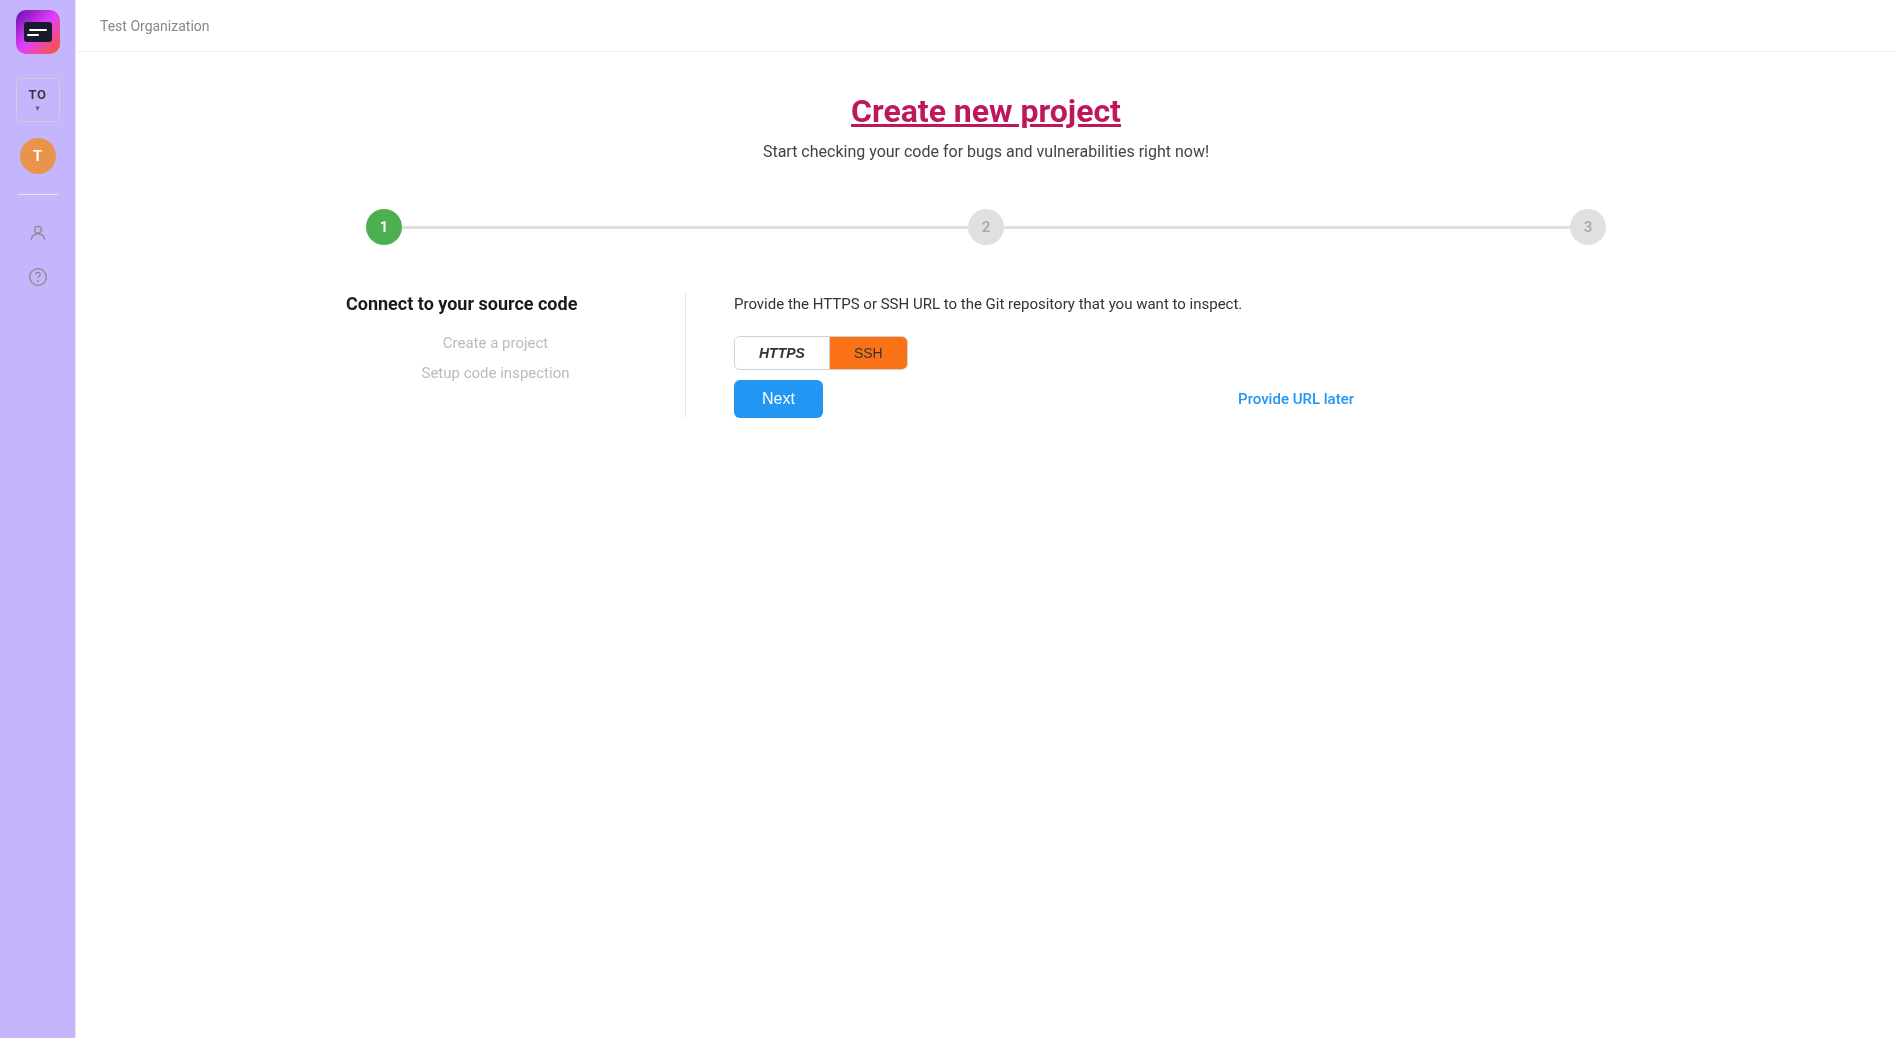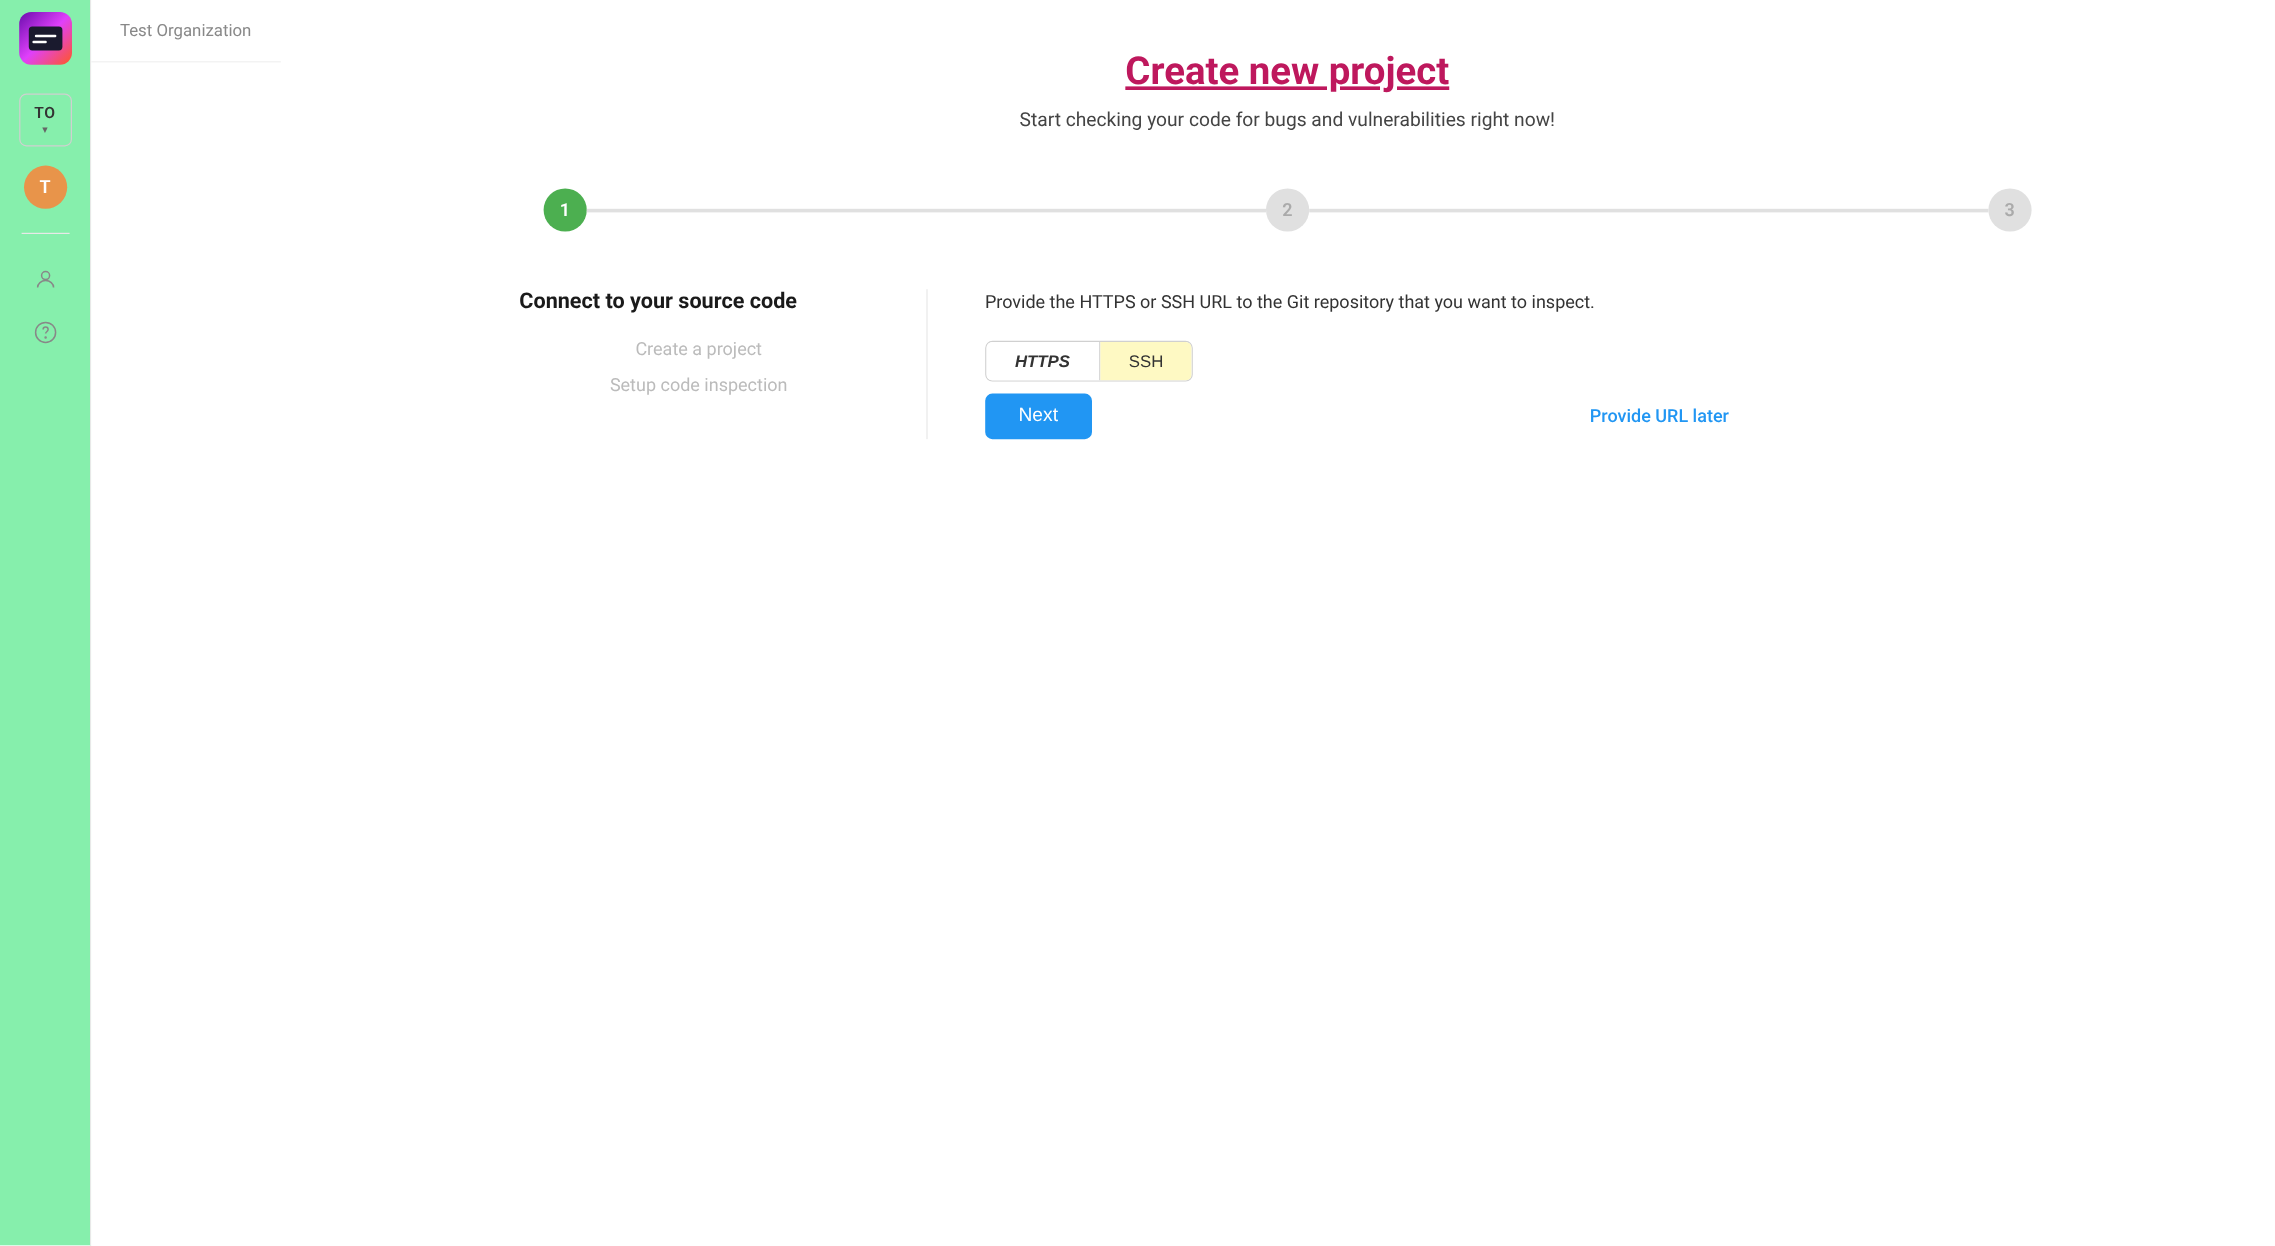--- a/index.html
+++ b/index.html
@@ -8,21 +8,21 @@
       background: #fff;
       display: flex;
       height: 1038px;
       width: 1896px;
       overflow: hidden;
     }
 
     
     .sidebar {
       width: 76px;
-      background: #86efac;
+      background: #c4b5fd;
       border-right: 1px solid #e8e8e8;
       display: flex;
       flex-direction: column;
       align-items: center;
       padding-top: 10px;
       flex-shrink: 0;
     }
 
     .sidebar-logo {
       width: 44px;
@@ -123,24 +123,23 @@
 
     .sidebar-icon svg {
       width: 20px;
       height: 20px;
     }
 
     
     .main {
       flex: 1;
       display: flex;
-      flex-direction: row;
+      flex-direction: column;
       background: #fff;
       overflow: auto;
-      gap: 16px;
     }
 
     .topbar {
       height: 52px;
       display: flex;
       align-items: center;
       padding: 0 24px;
       border-bottom: 1px solid #f0f0f0;
     }
 
@@ -266,21 +265,21 @@
       width: fit-content;
       margin-bottom: 10px;
     }
 
     .protocol-btn {
       padding: 8px 24px;
       font-size: 14px;
       font-weight: 500;
       cursor: pointer;
       border: none;
-      background: #fef9c3;
+      background: #f97316;
       color: #333;
     }
 
     .protocol-btn.active {
       background: #fff;
       color: #333;
       font-weight: 600;
       box-shadow: none;
     }
 

